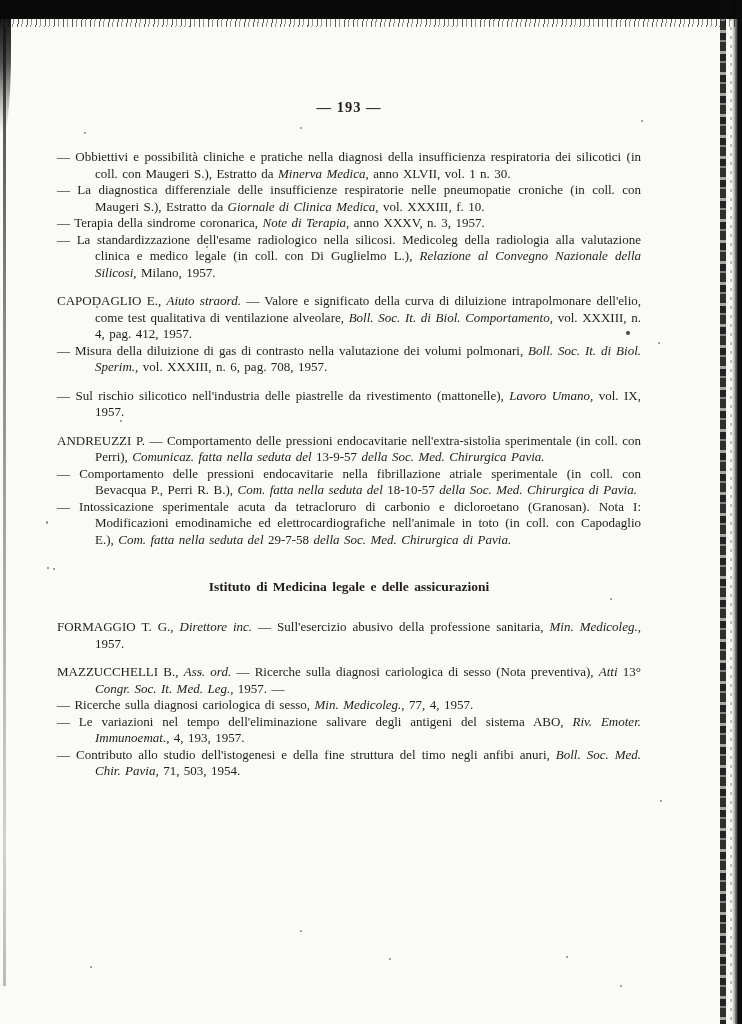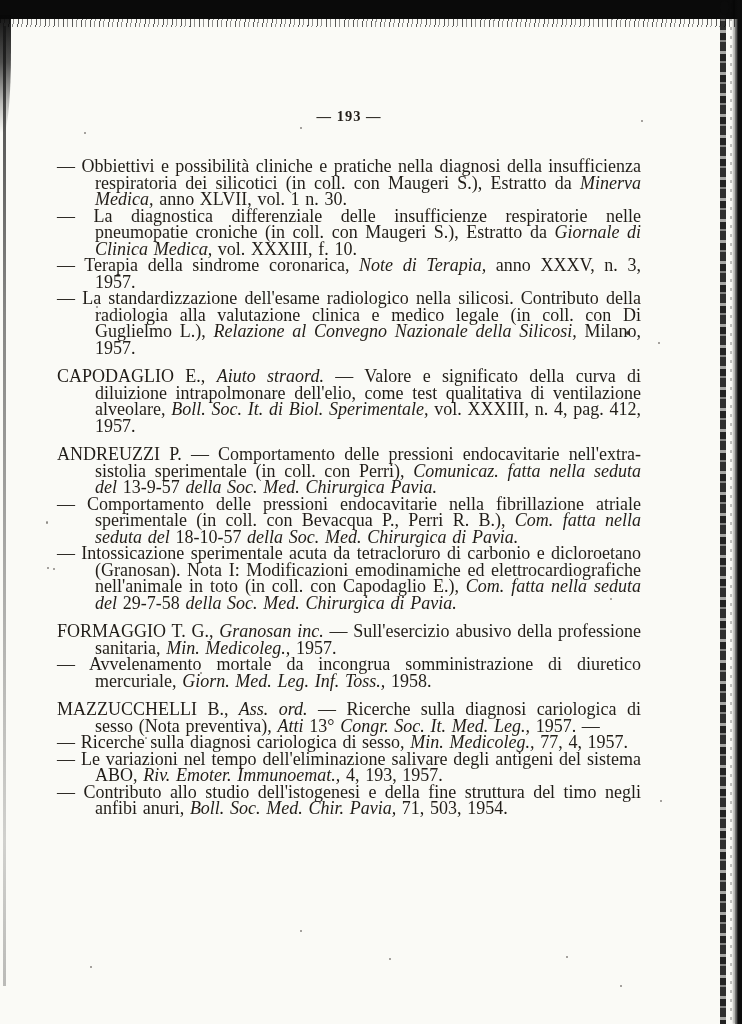--- a/index.html
+++ b/index.html
@@ -7,30 +7,30 @@
     width:742px; height:1024px;
     background:#fafaf6;
     overflow:hidden;
     position:relative;
     font-family:"Liberation Serif","DejaVu Serif",serif;
     color:#211d18;
   }
 
   
   .page-content {
-    position:absolute; left:57px; top:13px; width:584px; z-index:1;
+    position:absolute; left:57px; top:4px; width:584px; z-index:1;
   }
   .page-number {
     text-align:center; font-weight:bold; font-size:14.5px;
     letter-spacing:1px; margin:95px 0 34px 0; line-height:16px;
   }
   .entry-group { margin:0 0 12px 0; }
   .entry {
     margin:0;
-    font-size:18px; line-height:16.5px;
+    font-size:13px; line-height:16.5px;
     text-align:justify;
     padding-left:38px; text-indent:-38px;
     word-spacing:1.2px;
   }
   .it { font-style:italic; }
   .section-heading {
     text-align:center; font-weight:bold; font-size:13.5px;
     margin:30px 0 24px 0; line-height:17px;
     word-spacing:2px;
   }
@@ -118,35 +118,37 @@
 <div class="artifact speck" style="left:566px;top:956px;width:2px;height:2px;"></div>
 <div class="artifact speck" style="left:620px;top:985px;width:2px;height:2px;"></div>
 
 <div class="page-content">
   <p class="page-number">— 193 —</p>
   <div id="bibliography">
       <div class="entry-group">
         <p class="entry"><span>— Obbiettivi e possibilità cliniche e pratiche nella diagnosi della insufficienza respiratoria dei silicotici (in coll. con Maugeri S.), Estratto da </span><span class="it">Minerva Medica,</span><span> anno XLVII, vol. 1 n. 30.</span></p>
         <p class="entry"><span>— La diagnostica differenziale delle insufficienze respiratorie nelle pneumopatie croniche (in coll. con Maugeri S.), Estratto da </span><span class="it">Giornale di Clinica Medica,</span><span> vol. XXXIII, f. 10.</span></p>
         <p class="entry"><span>— Terapia della sindrome coronarica, </span><span class="it">Note di Terapia,</span><span> anno XXXV, n. 3, 1957.</span></p>
-        <p class="entry"><span>— La standardizzazione dell'esame radiologico nella silicosi. Contributo della radiologia alla valutazione clinica e medico legale (in coll. con Di Guglielmo L.), </span><span class="it">Relazione al Convegno Nazionale della Silicosi,</span><span> Milano, 1957.</span></p>
+        <p class="entry"><span>— La standardizzazione dell'esame radiologico nella silicosi. Medicoleg della radiologia alla valutazione clinica e medico legale (in coll. con Di Guglielmo L.), </span><span class="it">Relazione al Convegno Nazionale della Silicosi,</span><span> Milano, 1957.</span></p>
       </div>
       <div class="entry-group">
-        <p class="entry"><span>CAPODAGLIO E., </span><span class="it">Aiuto straord.</span><span> — Valore e significato della curva di diluizione intrapolmonare dell'elio, come test qualitativa di ventilazione alveolare, </span><span class="it">Boll. Soc. It. di Biol. Sperimentale,</span><span> vol. XXXIII, n. 4, pag. 412, 1957.</span></p>
+        <p class="entry"><span>CAPODAGLIO E., </span><span class="it">Aiuto straord.</span><span> — Valore e significato della curva di diluizione intrapolmonare dell'elio, come test qualitativa di ventilazione alveolare, </span><span class="it">Boll. Soc. It. di Biol. Comportamento,</span><span> vol. XXXIII, n. 4, pag. 412, 1957.</span></p>
+        <p class="entry"><span>— Misura della diluizione di gas di contrasto nella valutazione dei volumi polmonari, </span><span class="it">Boll. Soc. It. di Biol. Sperim.,</span><span> vol. XXXIII, n. 6, pag. 708, 1957.</span></p>
       </div>
       <div class="entry-group">
+        <p class="entry"><span>— Sul rischio silicotico nell'industria delle piastrelle da rivestimento (mattonelle), </span><span class="it">Lavoro Umano,</span><span> vol. IX, 1957.</span></p>
       </div>
       <div class="entry-group">
         <p class="entry"><span>ANDREUZZI P. — Comportamento delle pressioni endocavitarie nell'extra-sistolia sperimentale (in coll. con Perri), </span><span class="it">Comunicaz. fatta nella seduta del</span><span> 13-9-57 </span><span class="it">della Soc. Med. Chirurgica Pavia.</span></p>
         <p class="entry"><span>— Comportamento delle pressioni endocavitarie nella fibrillazione atriale sperimentale (in coll. con Bevacqua P., Perri R. B.), </span><span class="it">Com. fatta nella seduta del</span><span> 18-10-57 </span><span class="it">della Soc. Med. Chirurgica di Pavia.</span></p>
         <p class="entry"><span>— Intossicazione sperimentale acuta da tetracloruro di carbonio e dicloroetano (Granosan). Nota I: Modificazioni emodinamiche ed elettrocardiografiche nell'animale in toto (in coll. con Capodaglio E.), </span><span class="it">Com. fatta nella seduta del</span><span> 29-7-58 </span><span class="it">della Soc. Med. Chirurgica di Pavia.</span></p>
       </div>
+      <p class="section-heading">Istituto di Medicina legale e delle assicurazioni</p>
       <div class="entry-group">
-        <p class="entry"><span>FORMAGGIO T. G., </span><span class="it">Granosan inc.</span><span> — Sull'esercizio abusivo della professione sanitaria, </span><span class="it">Min. Medicoleg.,</span><span> 1957.</span></p>
-        <p class="entry"><span>— Avvelenamento mortale da incongrua somministrazione di diuretico mercuriale, </span><span class="it">Giorn. Med. Leg. Inf. Toss.,</span><span> 1958.</span></p>
+        <p class="entry"><span>FORMAGGIO T. G., </span><span class="it">Direttore inc.</span><span> — Sull'esercizio abusivo della professione sanitaria, </span><span class="it">Min. Medicoleg.,</span><span> 1957.</span></p>
       </div>
       <div class="entry-group">
         <p class="entry"><span>MAZZUCCHELLI B., </span><span class="it">Ass. ord.</span><span> — Ricerche sulla diagnosi cariologica di sesso (Nota preventiva), </span><span class="it">Atti</span><span> 13° </span><span class="it">Congr. Soc. It. Med. Leg.,</span><span> 1957. —</span></p>
         <p class="entry"><span>— Ricerche sulla diagnosi cariologica di sesso, </span><span class="it">Min. Medicoleg.,</span><span> 77, 4, 1957.</span></p>
         <p class="entry"><span>— Le variazioni nel tempo dell'eliminazione salivare degli antigeni del sistema ABO, </span><span class="it">Riv. Emoter. Immunoemat.,</span><span> 4, 193, 1957.</span></p>
         <p class="entry"><span>— Contributo allo studio dell'istogenesi e della fine struttura del timo negli anfibi anuri, </span><span class="it">Boll. Soc. Med. Chir. Pavia,</span><span> 71, 503, 1954.</span></p>
       </div>
     </div>
 </div>
 

